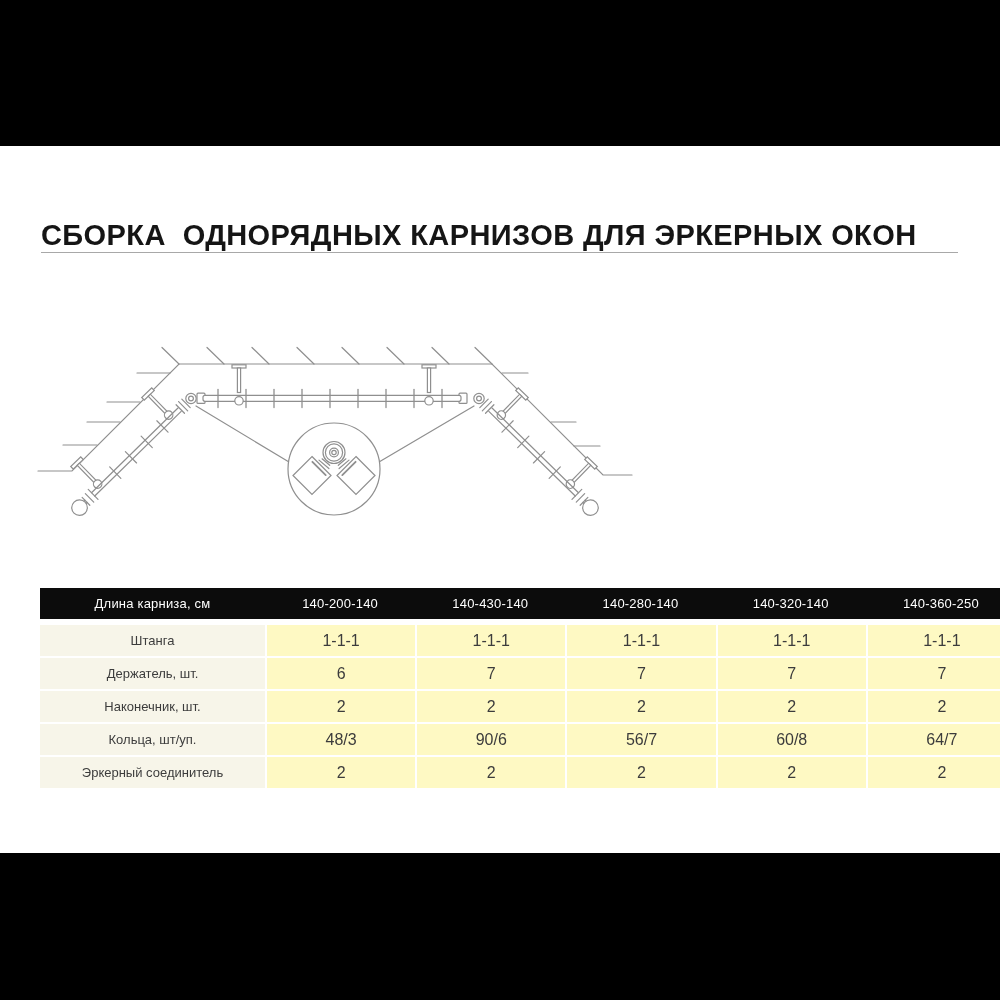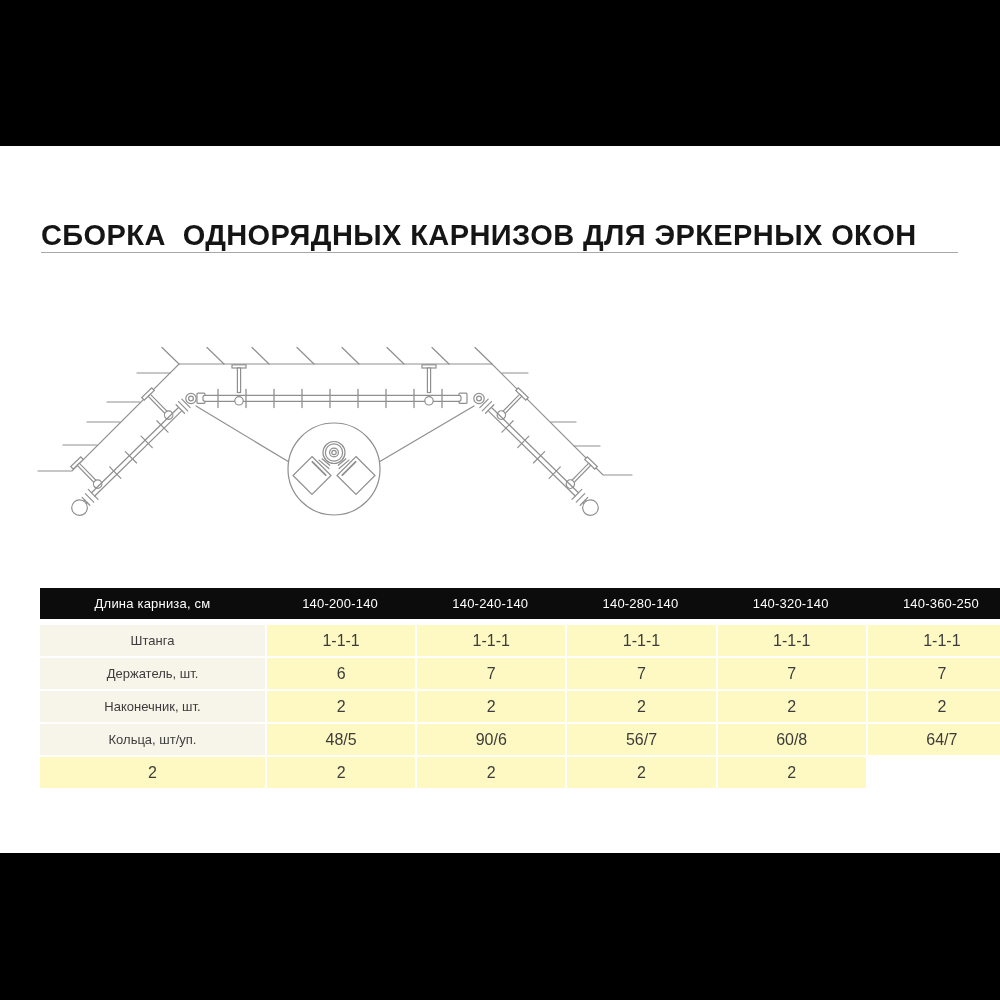--- a/index.html
+++ b/index.html
@@ -190,21 +190,21 @@
     <circle cx="334" cy="452.5" r="8.6" fill="#fff"></circle>
     <circle cx="334" cy="452.5" r="4.4" fill="#fff"></circle>
     <circle cx="334" cy="452.5" r="2.2"></circle>
   </g>
 </svg>
 
 <div class="spec-table">
   <div class="thead">
     <div class="hc">Длина карниза, см</div>
     <div class="hc">140-200-140</div>
-    <div class="hc">140-240-140</div>
+    <div class="hc">140-430-140</div>
     <div class="hc">140-280-140</div>
     <div class="hc">140-320-140</div>
     <div class="hc">140-360-250</div>
   </div>
   <div class="tbody">
 
     <div class="cell lbl">Штанга</div>
     <div class="cell val">1-1-1</div>
     <div class="cell val">1-1-1</div>
     <div class="cell val">1-1-1</div>
@@ -219,25 +219,26 @@
     <div class="cell val">7</div>
 
     <div class="cell lbl">Наконечник, шт.</div>
     <div class="cell val">2</div>
     <div class="cell val">2</div>
     <div class="cell val">2</div>
     <div class="cell val">2</div>
     <div class="cell val">2</div>
 
     <div class="cell lbl">Кольца, шт/уп.</div>
-    <div class="cell val">48/5</div>
+    <div class="cell val">48/3</div>
     <div class="cell val">90/6</div>
     <div class="cell val">56/7</div>
     <div class="cell val">60/8</div>
     <div class="cell val">64/7</div>
 
+    <div class="cell lbl">Эркерный соединитель</div>
     <div class="cell val">2</div>
     <div class="cell val">2</div>
     <div class="cell val">2</div>
     <div class="cell val">2</div>
     <div class="cell val">2</div>
   </div>
 </div>
 
 </body></html>

